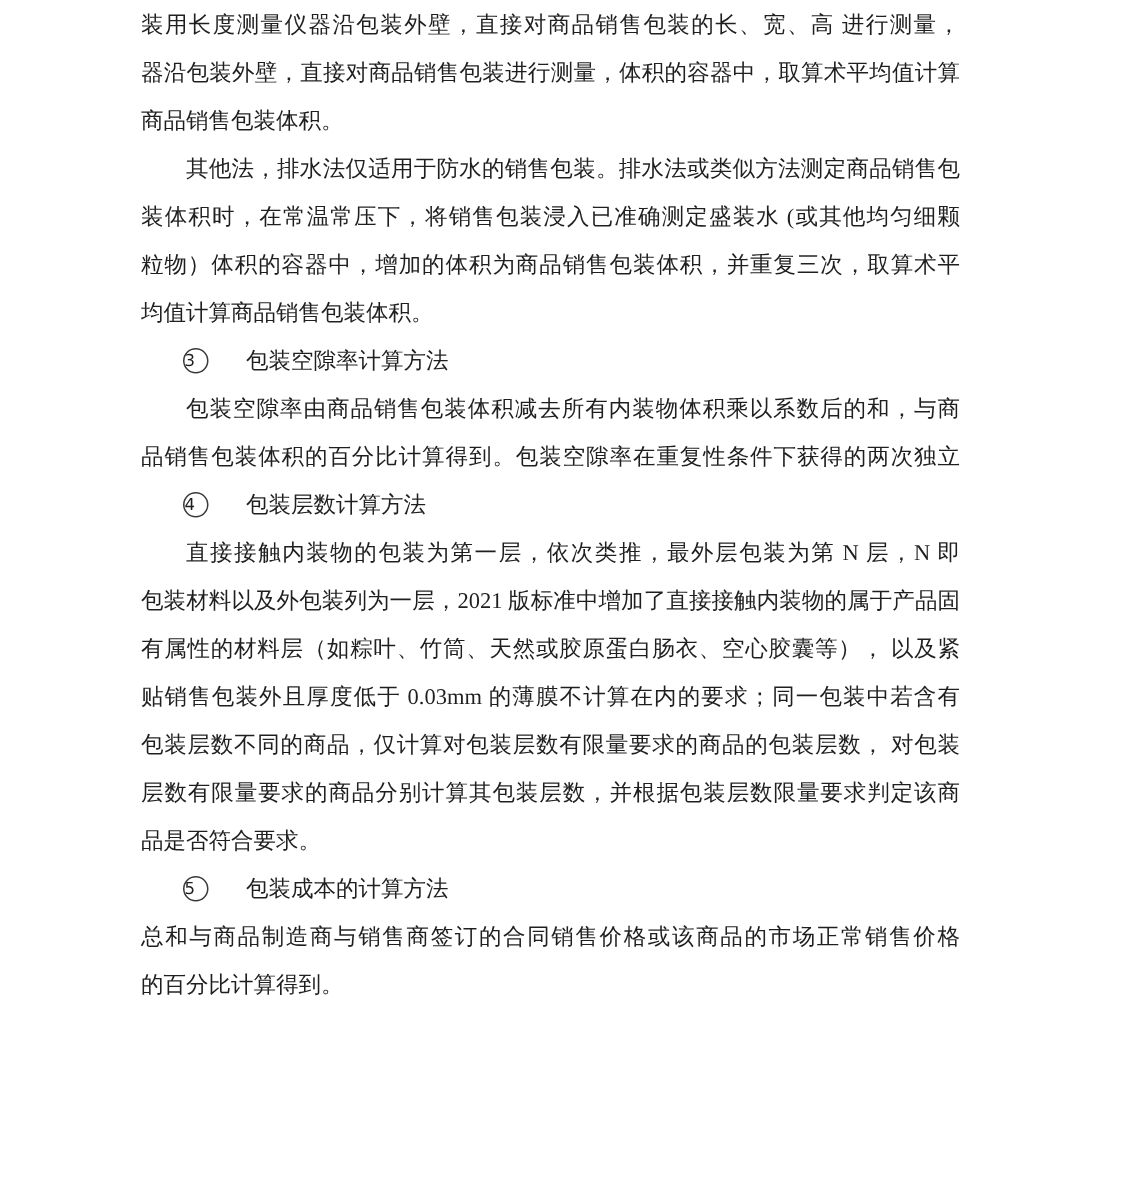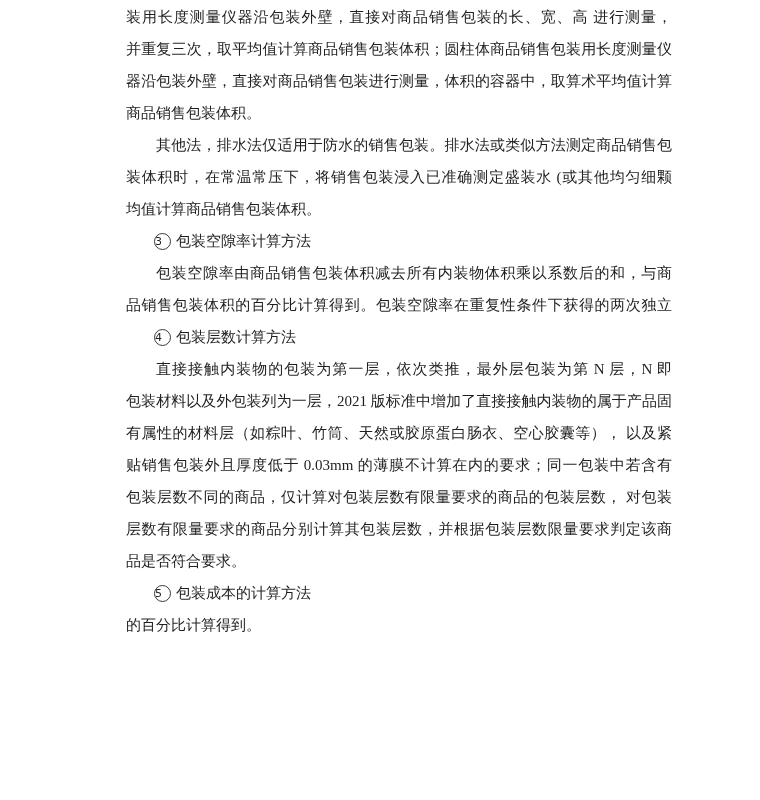--- a/index.html
+++ b/index.html
@@ -13,21 +13,21 @@
     overflow: hidden;
   }
   .page {
     position: relative;
     width: 760px;
     height: 800px;
     background: #ffffff;
   }
   .text-block {
     position: absolute;
-    left: 126px;
+    left: 94px;
     top: 1px;
     width: 546px;
     font-family: "Liberation Serif", "DejaVu Serif", serif;
     font-size: 15px;
     line-height: 32px;
     color: #1f1f1f;
   }
   .ln {
     height: 32px;
     overflow: hidden;
@@ -54,42 +54,43 @@
     height: 15px;
     border: 1px solid #3a3a3a;
     border-radius: 50%;
     font-family: "DejaVu Sans", "Liberation Sans", sans-serif;
     font-size: 11px;
     line-height: 15px;
     text-align: center;
     vertical-align: 1px;
   }
   .h-title {
-    margin-left: 5px;
+    margin-left: 25px;
   }
 </style>
 </head>
 <body style="background: rgb(255, 255, 255);">
 
 <div class="page">
   <div class="text-block" id="doc-body" style="color: rgb(31, 31, 31);">
       <div class="ln">装用长度测量仪器沿包装外壁，直接对商品销售包装的长、宽、高 进行测量，</div>
-      <div class="ln">并重复三次，取平均值计算商品销售包装体积；圆柱体商品销售包装用长度测量仪</div>
       <div class="ln">器沿包装外壁，直接对商品销售包装进行测量，体积的容器中，取算术平均值计算</div>
       <div class="ln last">商品销售包装体积。</div>
       <div class="ln ind">其他法，排水法仅适用于防水的销售包装。排水法或类似方法测定商品销售包</div>
       <div class="ln">装体积时，在常温常压下，将销售包装浸入已准确测定盛装水 (或其他均匀细颗</div>
+      <div class="ln">粒物）体积的容器中，增加的体积为商品销售包装体积，并重复三次，取算术平</div>
       <div class="ln last">均值计算商品销售包装体积。</div>
       <div class="ln heading"><span class="marker">3</span><span class="h-title">包装空隙率计算方法</span></div>
       <div class="ln ind">包装空隙率由商品销售包装体积减去所有内装物体积乘以系数后的和，与商</div>
       <div class="ln">品销售包装体积的百分比计算得到。包装空隙率在重复性条件下获得的两次独立</div>
       <div class="ln heading"><span class="marker">4</span><span class="h-title">包装层数计算方法</span></div>
       <div class="ln ind">直接接触内装物的包装为第一层，依次类推，最外层包装为第 N 层，N 即</div>
       <div class="ln">包装材料以及外包装列为一层，2021 版标准中增加了直接接触内装物的属于产品固</div>
       <div class="ln">有属性的材料层（如粽叶、竹筒、天然或胶原蛋白肠衣、空心胶囊等）， 以及紧</div>
       <div class="ln">贴销售包装外且厚度低于 0.03mm 的薄膜不计算在内的要求；同一包装中若含有</div>
       <div class="ln">包装层数不同的商品，仅计算对包装层数有限量要求的商品的包装层数， 对包装</div>
       <div class="ln">层数有限量要求的商品分别计算其包装层数，并根据包装层数限量要求判定该商</div>
       <div class="ln last">品是否符合要求。</div>
       <div class="ln heading"><span class="marker">5</span><span class="h-title">包装成本的计算方法</span></div>
+      <div class="ln">总和与商品制造商与销售商签订的合同销售价格或该商品的市场正常销售价格</div>
       <div class="ln last">的百分比计算得到。</div>
     </div>
 </div>
 
 </body></html>

